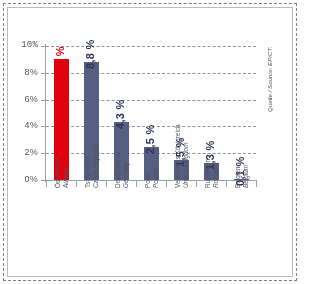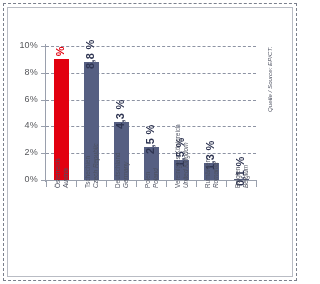--- a/index.html
+++ b/index.html
@@ -152,21 +152,21 @@
 
   <div class="outer-frame"></div>
   <div class="inner-frame"></div>
 
   <div id="ytick-labels">
       <div class="ytick-label" style="top: 174px;">0%</div>
       <div class="ytick-label" style="top: 147.2px;">2%</div>
       <div class="ytick-label" style="top: 120.4px;">4%</div>
       <div class="ytick-label" style="top: 93.6px;">6%</div>
       <div class="ytick-label" style="top: 66.8px;">8%</div>
-      <div class="ytick-label" style="top: 40px;">10%</div>
+      <div class="ytick-label" style="top: 40px; font-family: Liberation Mono, monospace;">10%</div>
     </div>
 
   <div id="ytick-marks">
       <div class="ytick-mark" style="top: 180px;"></div>
       <div class="ytick-mark" style="top: 153.2px;"></div>
       <div class="ytick-mark" style="top: 126.4px;"></div>
       <div class="ytick-mark" style="top: 99.6px;"></div>
       <div class="ytick-mark" style="top: 72.8px;"></div>
       <div class="ytick-mark" style="top: 46px;"></div>
     </div>

